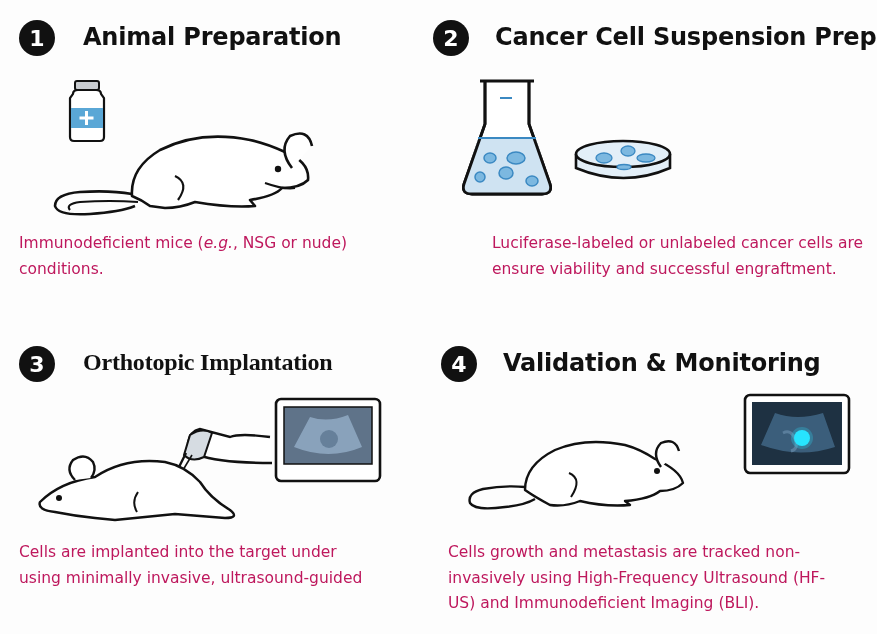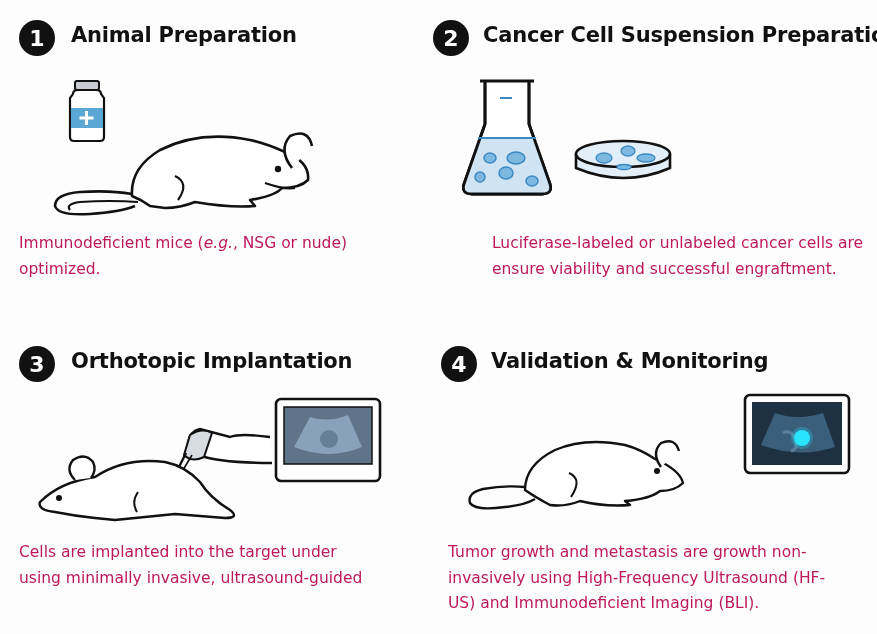--- a/index.html
+++ b/index.html
@@ -1,21 +1,21 @@
 <!DOCTYPE html>
 <html><head>
 <meta charset="utf-8">
 <style>
   html, body { margin:0; padding:0; }
   body { width:877px; height:634px; background:#fdfdfd; position:relative; overflow:hidden;
          font-family:"DejaVu Sans", sans-serif; color:#111; }
   .panel { position:absolute; }
   .badge { position:absolute; width:36px; height:36px; border-radius:50%; background:#111; color:#fff;
            font-weight:bold; font-size:22px; display:flex; align-items:center; justify-content:center; }
-  .title { position:absolute; font-weight:bold; font-size:21px; white-space:nowrap; letter-spacing:-0.2px; }
+  .title { position:absolute; font-weight:bold; font-size:24px; white-space:nowrap; letter-spacing:-0.2px;margin-left:12px; }
   .desc { position:absolute; font-size:15.5px; line-height:25.5px; color:#be185d; }
   .desc p { margin:0; }
   svg { position:absolute; overflow:visible; }
 </style>
 </head>
 <body>
 
 <div class="panel">
   <div class="badge" style="left:19px;top:20px;">
       <span>1</span>
@@ -35,21 +35,21 @@
     <path d="M82 66 Q60 62 30 64 Q5 66 5 78 Q8 88 40 86 Q70 84 85 78" fill="none" stroke="#111" stroke-width="2.6"></path>
     <path d="M88 74 Q60 72 30 74 Q15 76 20 82" fill="none" stroke="#111" stroke-width="2.2"></path>
     <path d="M242 40 Q228 22 240 8 Q258 0 262 18" fill="#fff" stroke="#111" stroke-width="2.6"></path>
     <circle cx="228" cy="41" r="3.2" fill="#111"></circle>
     <path d="M125 48 Q140 55 128 72" fill="none" stroke="#111" stroke-width="2.2"></path>
     <path d="M215 55 Q235 62 245 60" fill="none" stroke="#111" stroke-width="2"></path>
   </svg>
 
   <div class="desc" style="left:19px;top:231px;width:400px;">
     <p><span>Immunodeficient mice (</span><i>e.g.</i><span>, NSG or nude)</span></p>
-    <p>optimized.</p>
+    <p>conditions.</p>
   </div>
 </div>
 
 <div class="panel">
   <div class="badge" style="left:433px;top:20px;">
       <span>2</span>
     </div>
   <div class="title" style="left:483px;top:23px;">Cancer Cell Suspension Preparation</div>
 
   <svg width="100" height="125" style="left:458px;top:76px;" viewBox="0 0 100 125">
@@ -78,21 +78,21 @@
   <div class="desc" style="left:448px;top:231px;width:420px;margin-left:44px;">
     <p>Luciferase-labeled or unlabeled cancer cells are</p>
     <p>ensure viability and successful engraftment.</p>
   </div>
 </div>
 
 <div class="panel">
   <div class="badge" style="left:19px;top:346px;">
       <span>3</span>
     </div>
-  <div class="title" style="left:71px;top:349px;">Orthotopic Implantation</div>
+  <div class="title" style="left:71px;top:349px;font-family:Liberation Serif, serif;">Orthotopic Implantation</div>
 
   <svg width="110" height="86" style="left:274px;top:397px;" viewBox="0 0 110 86">
     <rect x="2" y="2" width="104" height="82" rx="5" fill="#fff" stroke="#111" stroke-width="2.6"></rect>
     <rect x="10" y="10" width="88" height="57" fill="#5f7389" stroke="#111" stroke-width="1.5"></rect>
     <path d="M36 20 Q54 26 74 18 L88 50 Q55 64 20 50 Z" fill="#8ea7c1" opacity="0.9"></path>
     <circle cx="55" cy="42" r="9" fill="#66809a"></circle>
   </svg>
 
   <svg width="120" height="80" style="left:160px;top:425px;" viewBox="0 0 120 80">
     <path d="M110 12 Q80 8 70 12 L40 4 Q30 6 28 18 L38 30 Q60 38 112 38" fill="#fff" stroke="#111" stroke-width="2.4"></path>
@@ -131,17 +131,17 @@
 
   <svg width="230" height="80" style="left:465px;top:435px;" viewBox="0 0 230 80">
     <path d="M60 55 Q60 30 90 15 Q120 2 160 10 Q175 14 190 24 Q215 35 218 48 Q210 56 195 56 Q185 64 160 66 L165 70 Q140 72 115 66 Q100 72 85 70 Q70 62 60 55 Z" fill="#fff" stroke="#111" stroke-width="2.4" stroke-linejoin="round"></path>
     <path d="M60 52 Q40 50 18 54 Q2 58 5 68 Q10 76 40 72 Q60 70 70 64" fill="none" stroke="#111" stroke-width="2.4"></path>
     <path d="M196 32 Q186 18 196 8 Q210 2 214 16" fill="#fff" stroke="#111" stroke-width="2.4"></path>
     <circle cx="192" cy="36" r="3" fill="#111"></circle>
     <path d="M104 38 Q118 44 106 62" fill="none" stroke="#111" stroke-width="2"></path>
   </svg>
 
   <div class="desc" style="left:448px;top:540px;width:425px;">
-    <p>Tumor growth and metastasis are growth non-</p>
+    <p>Cells growth and metastasis are tracked non-</p>
     <p>invasively using High-Frequency Ultrasound (HF-</p>
     <p>US) and Immunodeficient Imaging (BLI).</p>
   </div>
 </div>
 
 </body></html>

